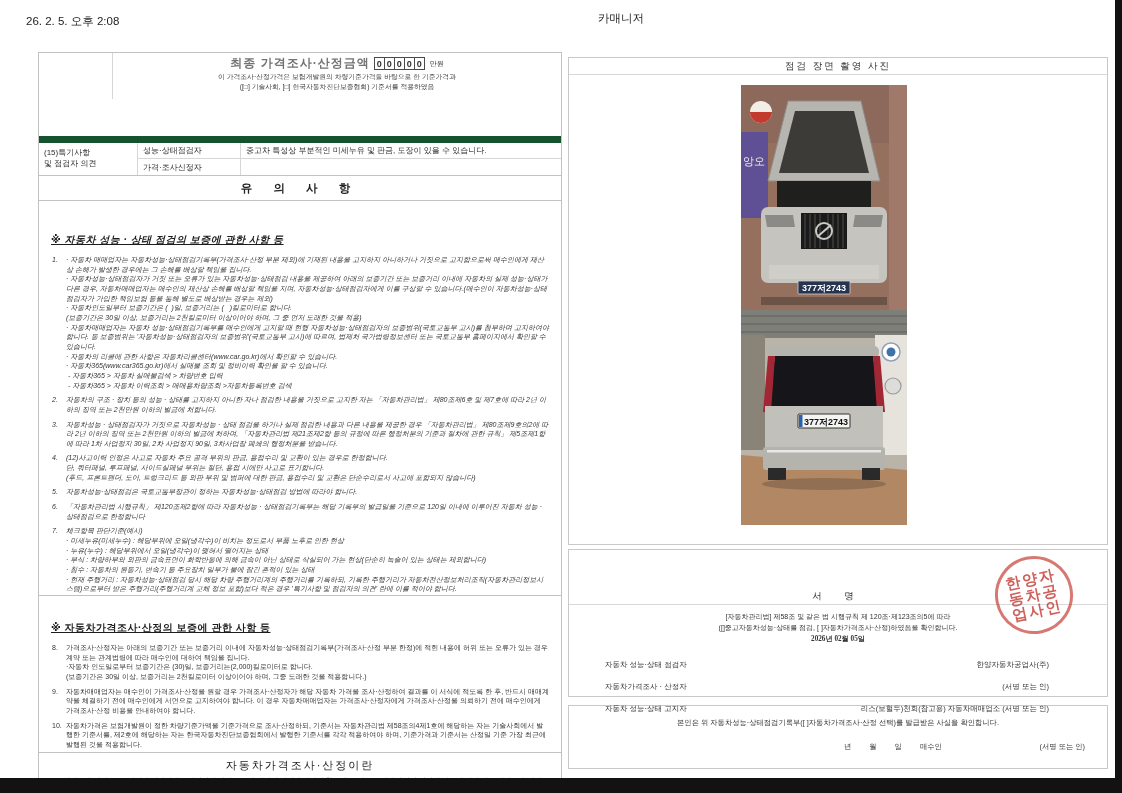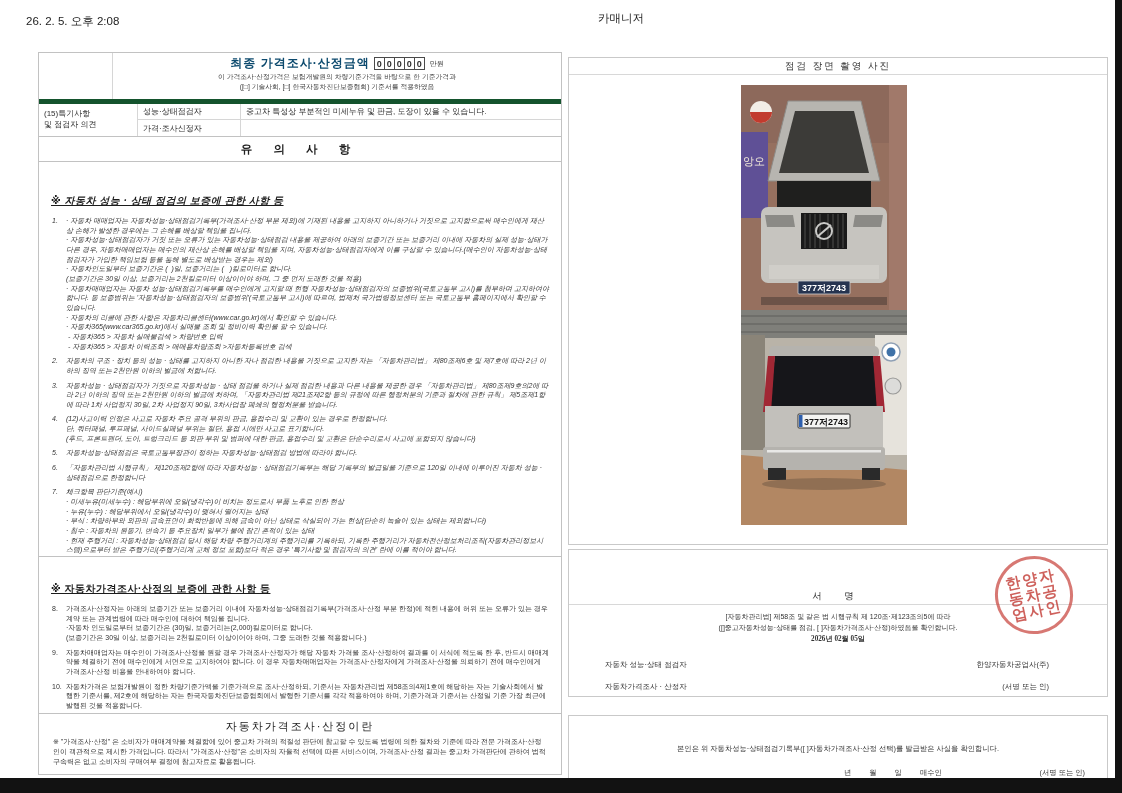--- a/index.html
+++ b/index.html
@@ -15,27 +15,27 @@
   .app-label { left:598px; top:11px; font-size:11.5px; color:#1d1d1d; }
 
   
   .left-doc { left:38px; top:52px; width:524px; }
 
   .price-table { border:1px solid #c2c2c2; background:#fff; }
   .pt-head { height:46px; display:flex; }
   .pt-head-spacer { width:74px; border-right:1px solid #d6d6d6; }
   .pt-head-main { flex:1; text-align:center; padding-top:2px; }
   .pt-title-row { display:flex; justify-content:center; align-items:center; gap:5px; }
-  .pt-title { font-weight:bold; font-size:12px; letter-spacing:1px; color:#0c4a6e; }
+  .pt-title { font-weight:bold; font-size:12px; letter-spacing:1px; color:#737373; }
   .digits { display:inline-flex; }
   .digit { width:11px; height:13px; border:1px solid #4a4a4a; margin-left:-1px;
            font-size:9px; font-weight:bold; display:flex; align-items:center; justify-content:center; }
   .pt-unit { font-size:7px; }
   .pt-basis { font-size:6.8px; line-height:1.5; color:#3a3a3a; }
-  .pt-body { display:grid; grid-template-columns:99px 103px 1fr; grid-auto-rows:16px; border-top:5px solid #14532d; }
+  .pt-body { display:grid; grid-template-columns:99px 103px 1fr; grid-auto-rows:16px; border-top:7px solid #14532d;margin-top:37px; }
   .pt-cell { font-size:8px; padding:1px 5px; display:flex; align-items:center; }
   .pt-rowlabel { grid-row:1 / 3; border-right:1px solid #d6d6d6; white-space:pre-wrap; line-height:1.35; }
   .pt-key { border-right:1px solid #d6d6d6; }
   .pt-b { border-bottom:1px solid #d6d6d6; }
 
   .notice-head { border:1px solid #c2c2c2; border-top:none; height:25px; display:flex;
                  align-items:center; justify-content:center; font-size:11.5px; font-weight:bold;
                  letter-spacing:9px; color:#222; }
   .nbox1 { border:1px solid #c2c2c2; border-top:none; height:395px; padding:32px 12px 6px 12px; overflow:hidden;font-style:italic; }
   .nbox2 { border:1px solid #c2c2c2; border-top:none; height:157px; padding:25px 12px 6px 12px; overflow:hidden; }
@@ -64,21 +64,21 @@
   .sb-date { font-weight:bold; font-size:7.2px;font-family:Liberation Serif, serif; }
   .sb-rows { margin-top:9px; }
   .sb-row { display:flex; justify-content:space-between; align-items:center; height:22px;
             padding:0 58px 0 36px; font-size:7.5px; color:#333; }
   .seal { position:absolute; top:6px; right:34px; width:78px; height:78px;
           border:3px solid rgba(198,62,55,.7); border-radius:50%;
           display:flex; align-items:center; justify-content:center; transform:rotate(-12deg); }
   .seal-text { color:rgba(192,52,46,.78); font-size:15px; font-weight:bold; line-height:1.05;
                white-space:pre; text-align:center; letter-spacing:2px; }
 
-  .receipt-box { border:1px solid #c9c9c9; margin-top:18px; height:64px; padding-top:28px; background:#fff; }
+  .receipt-box { border:1px solid #c9c9c9; margin-top:8px; height:64px; padding-top:12px; background:#fff; }
   .rc-text { text-align:center; font-size:7.3px; color:#333; }
   .rc-line { display:flex; justify-content:space-between; align-items:center; margin-top:14px;
              padding-left:275px; padding-right:22px; font-size:7.3px; color:#333; }
   .rc-date-group { display:flex; gap:18px; }
 
   .edge-right { position:absolute; right:0; top:0; width:7px; height:100%; background:#121212; }
   .edge-bottom { position:absolute; left:0; bottom:0; width:100%; height:15px; background:#121212; }
 </style>
 </head>
 <body>
@@ -295,20 +295,24 @@
         <div class="sb-row">
           <span>자동차 성능·상태 점검자</span>
           <span>한양자동차공업사(주)</span>
         </div>
 
         <div class="sb-row">
           <span>자동차가격조사 · 산정자</span>
           <span>(서명 또는 인)</span>
         </div>
 
+        <div class="sb-row">
+          <span>자동차 성능·상태 고지자</span>
+          <span>리스(보헐두)천회(참고용) 자동차매매업소 (서명 또는 인)</span>
+        </div>
       </div>
     <div class="seal">
       <span class="seal-text">한양자
 동차공
 업사인</span>
     </div>
   </div>
 
   <div class="receipt-box">
     <div class="rc-text">본인은 위 자동차성능·상태점검기록부([  ]자동차가격조사·산정 선택)를 발급받은 사실을 확인합니다.</div>

